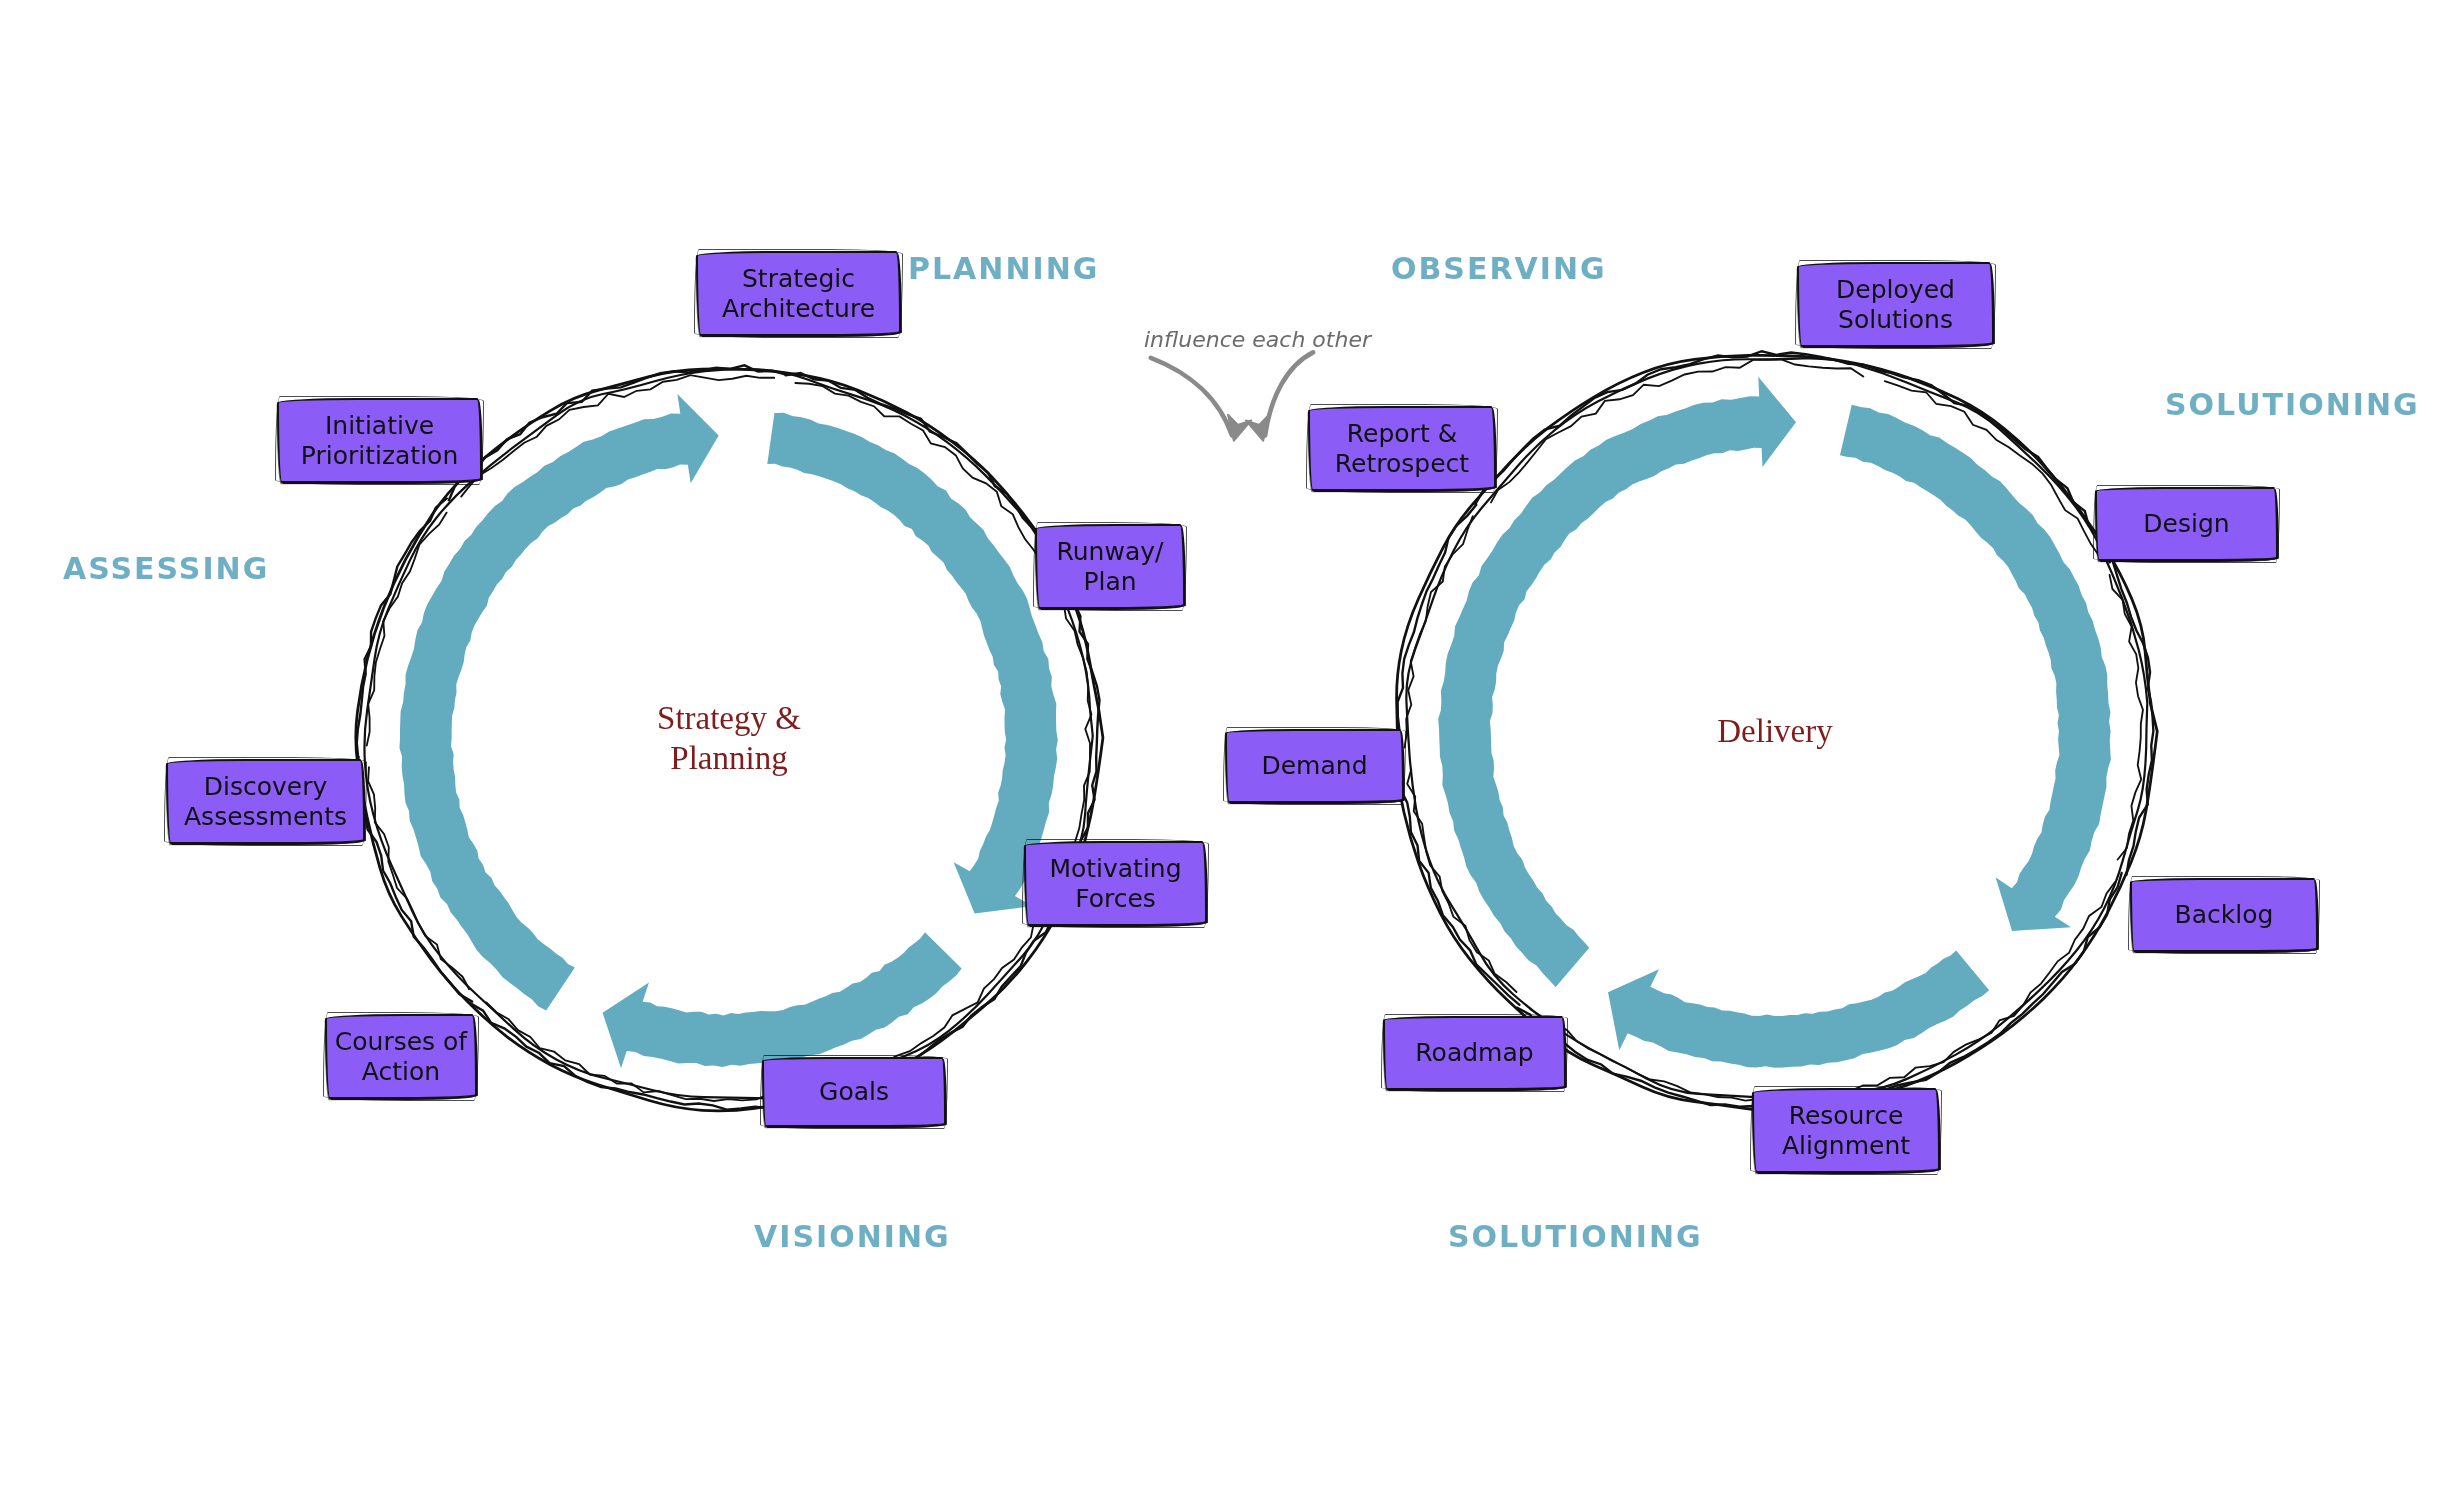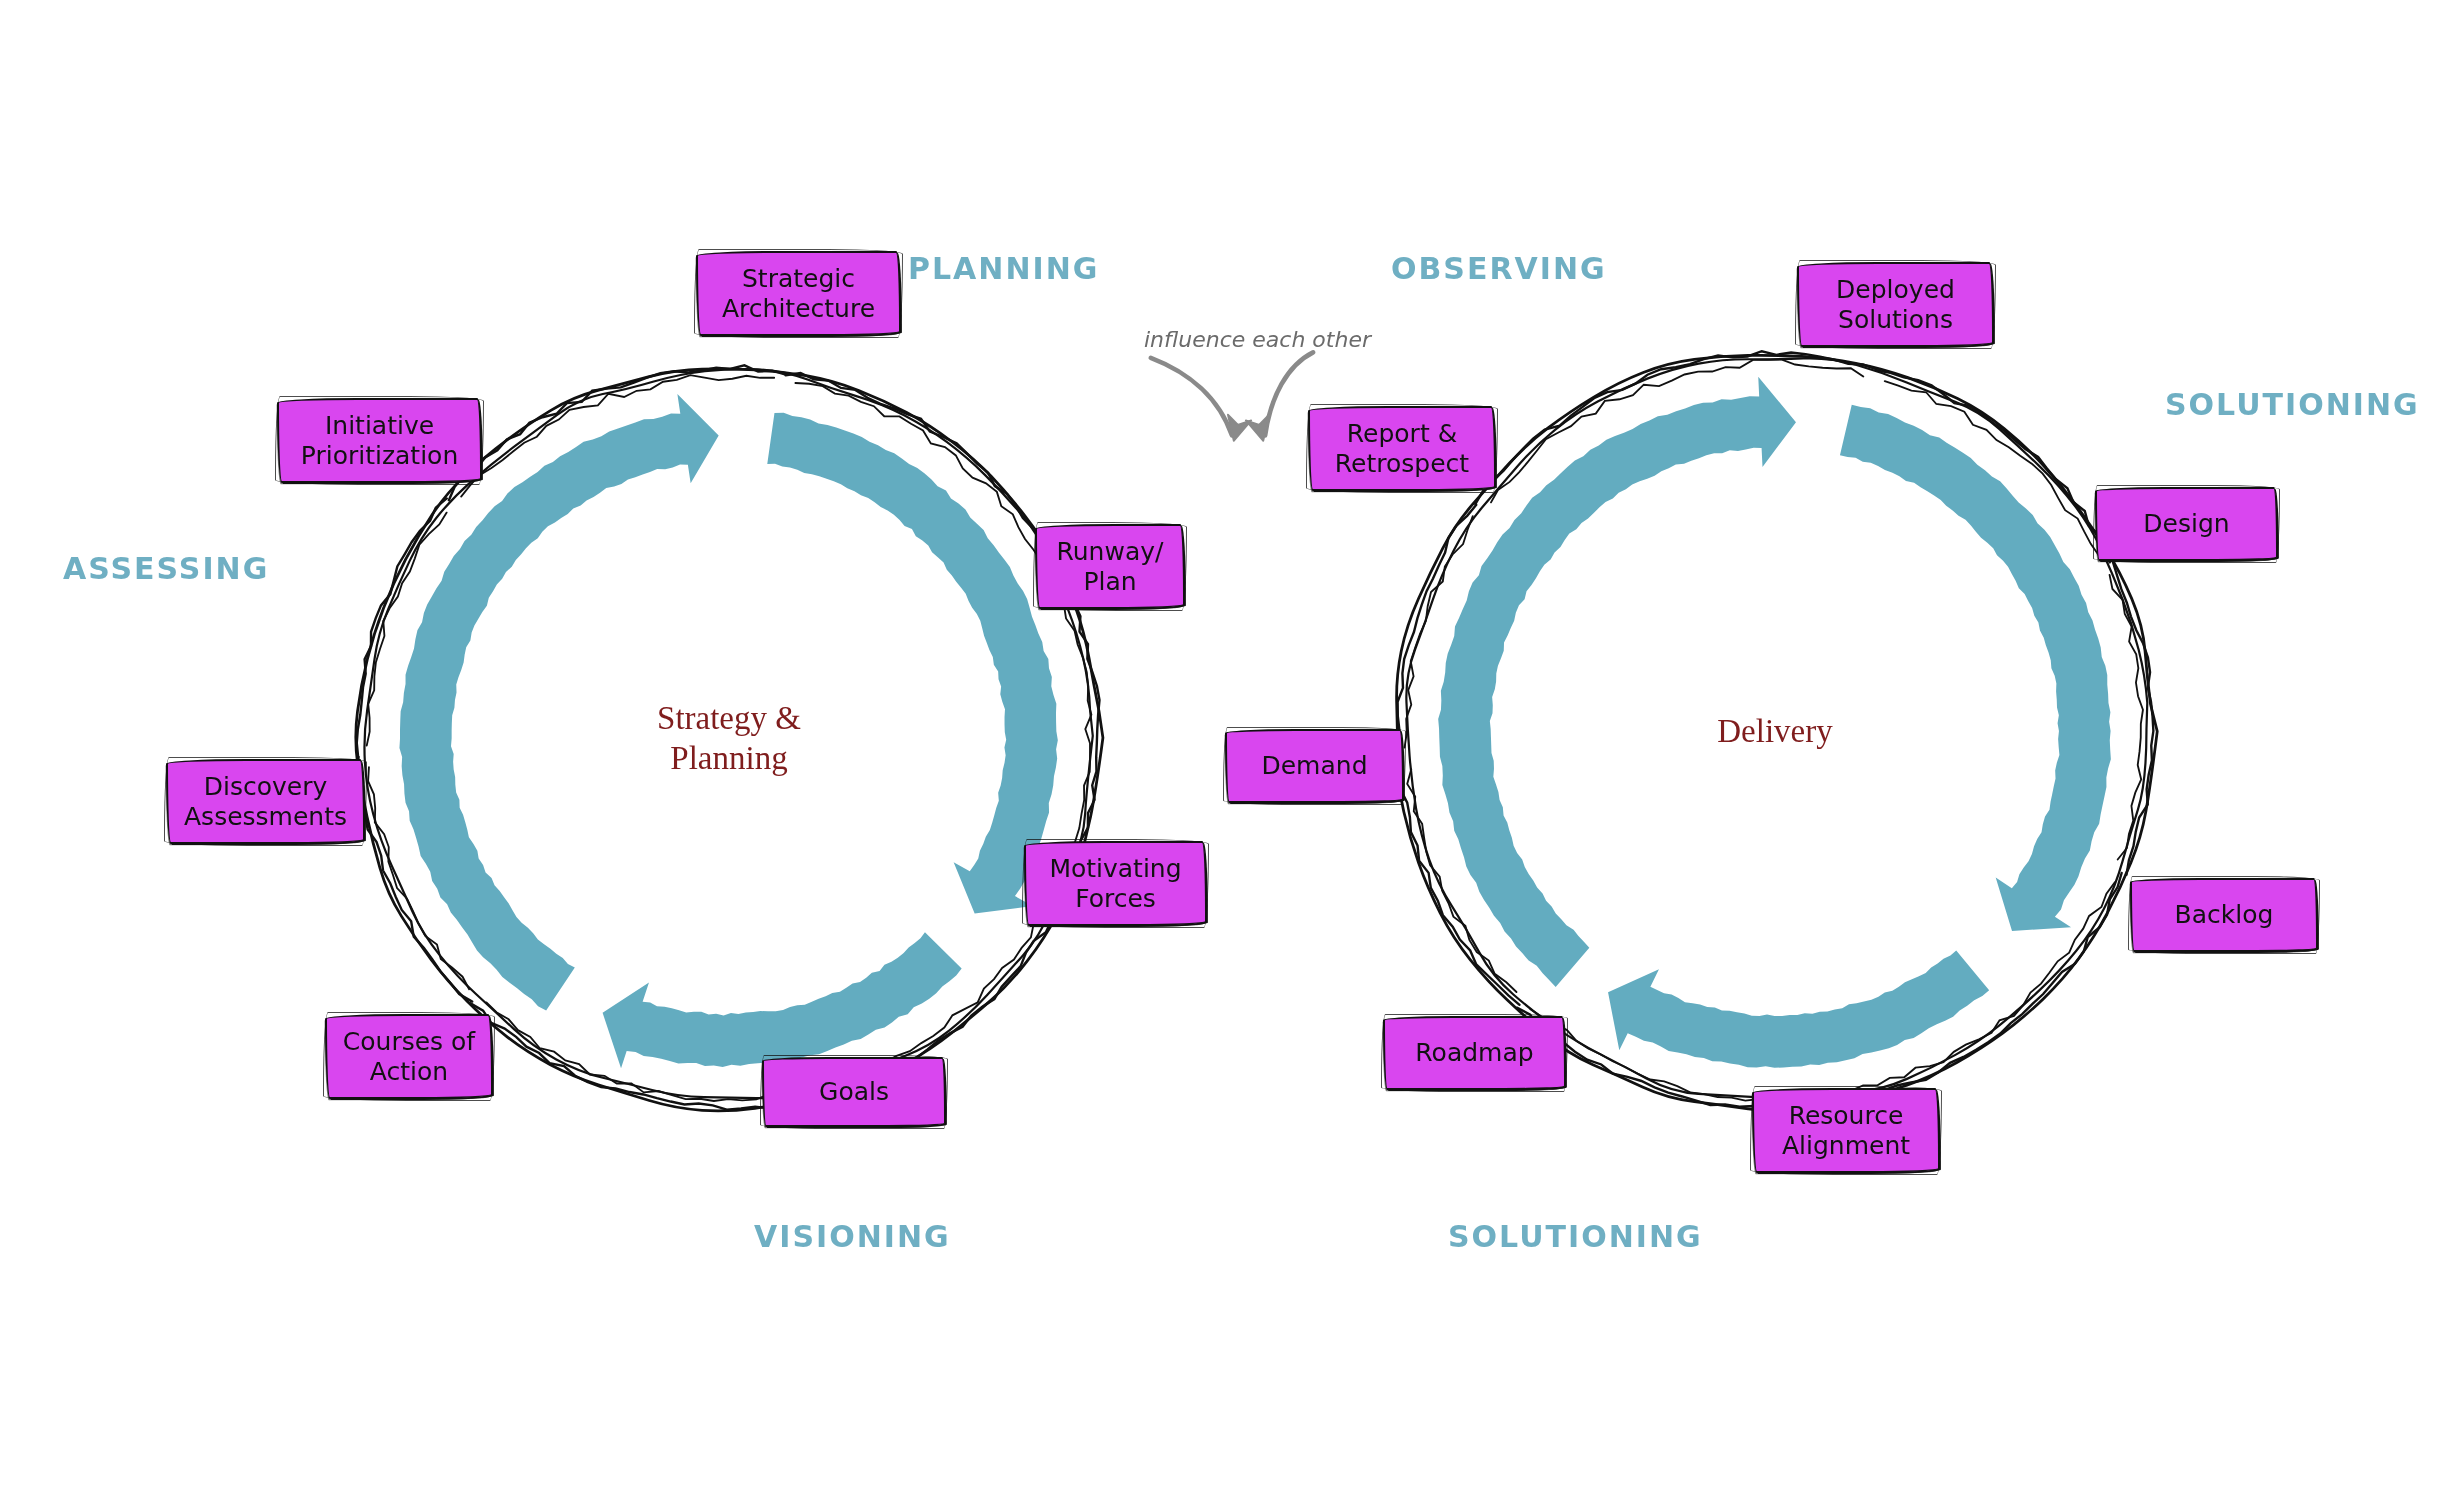--- a/index.html
+++ b/index.html
@@ -54,21 +54,21 @@
     font-style:italic;
     font-size:22px;
     white-space:nowrap;
     margin-top:13px;
   }
 
   
   .node{
     position:absolute;
     box-sizing:border-box;
-    background:#d946ef;
+    background:#8b5cf6;
     color:#111;
     font-family:"DejaVu Sans", sans-serif;
     font-size:25px;
     line-height:1.2;
     text-align:center;
     display:flex;
     align-items:center;
     justify-content:center;
     white-space:pre-line;
     border:2.8px solid #111;
@@ -155,21 +155,21 @@
   <div id="overlay">
       <div class="phase" style="left: 908px; top: 251px;">PLANNING</div>
       <div class="phase" style="left: 63px; top: 551px;">ASSESSING</div>
       <div class="phase" style="left: 754px; top: 1219px;">VISIONING</div>
       <div class="node" style="left: 696px; top: 251px; width: 205px; height: 85px;"><span>Strategic
 Architecture</span></div>
       <div class="node" style="left: 277px; top: 398px; width: 205px; height: 85px;"><span>Initiative
 Prioritization</span></div>
       <div class="node" style="left: 166px; top: 719px; width: 199px; height: 85px; margin-top: 40px;"><span>Discovery
 Assessments</span></div>
-      <div class="node" style="left: 325px; top: 1014px; width: 168px; height: 85px;"><span>Courses of
+      <div class="node" style="left: 325px; top: 1014px; width: 152px; height: 85px;"><span>Courses of
 Action</span></div>
       <div class="node" style="left: 762px; top: 1057px; width: 184px; height: 70px;"><span>Goals</span></div>
       <div class="node" style="left: 1024px; top: 841px; width: 183px; height: 85px; text-align: center;"><span>Motivating
 Forces</span></div>
       <div class="node" style="left: 1035px; top: 524px; width: 150px; height: 85px; justify-content: center;"><span>Runway/
 Plan</span></div>
       <div class="phase" style="left: 1391px; top: 251px;">OBSERVING</div>
       <div class="phase" style="left: 2165px; top: 387px;">SOLUTIONING</div>
       <div class="phase" style="left: 1448px; top: 1219px;">SOLUTIONING</div>
       <div class="node" style="left: 1797px; top: 262px; width: 197px; height: 85px;"><span>Deployed

